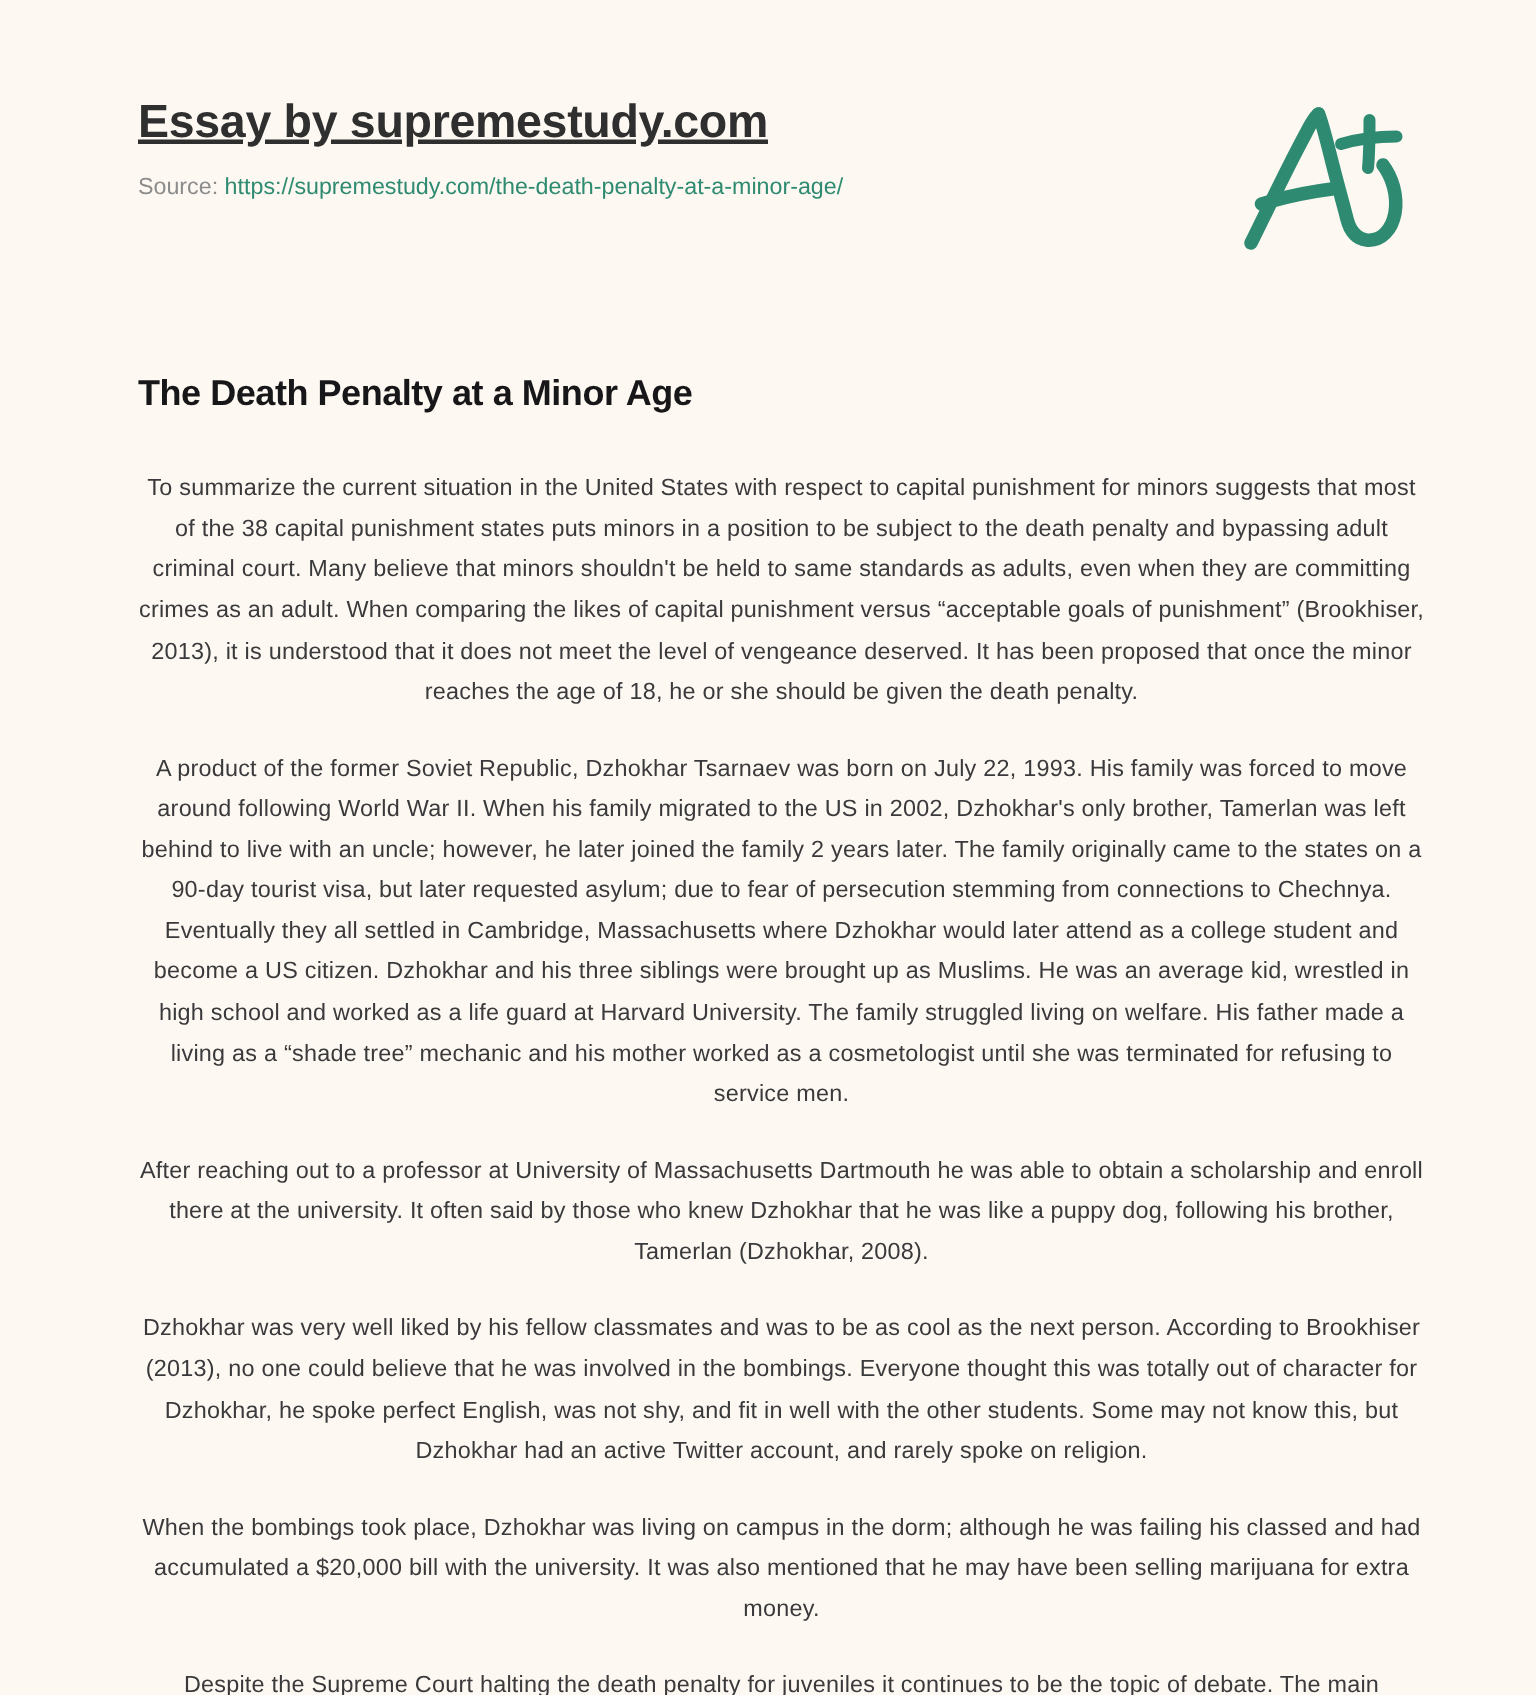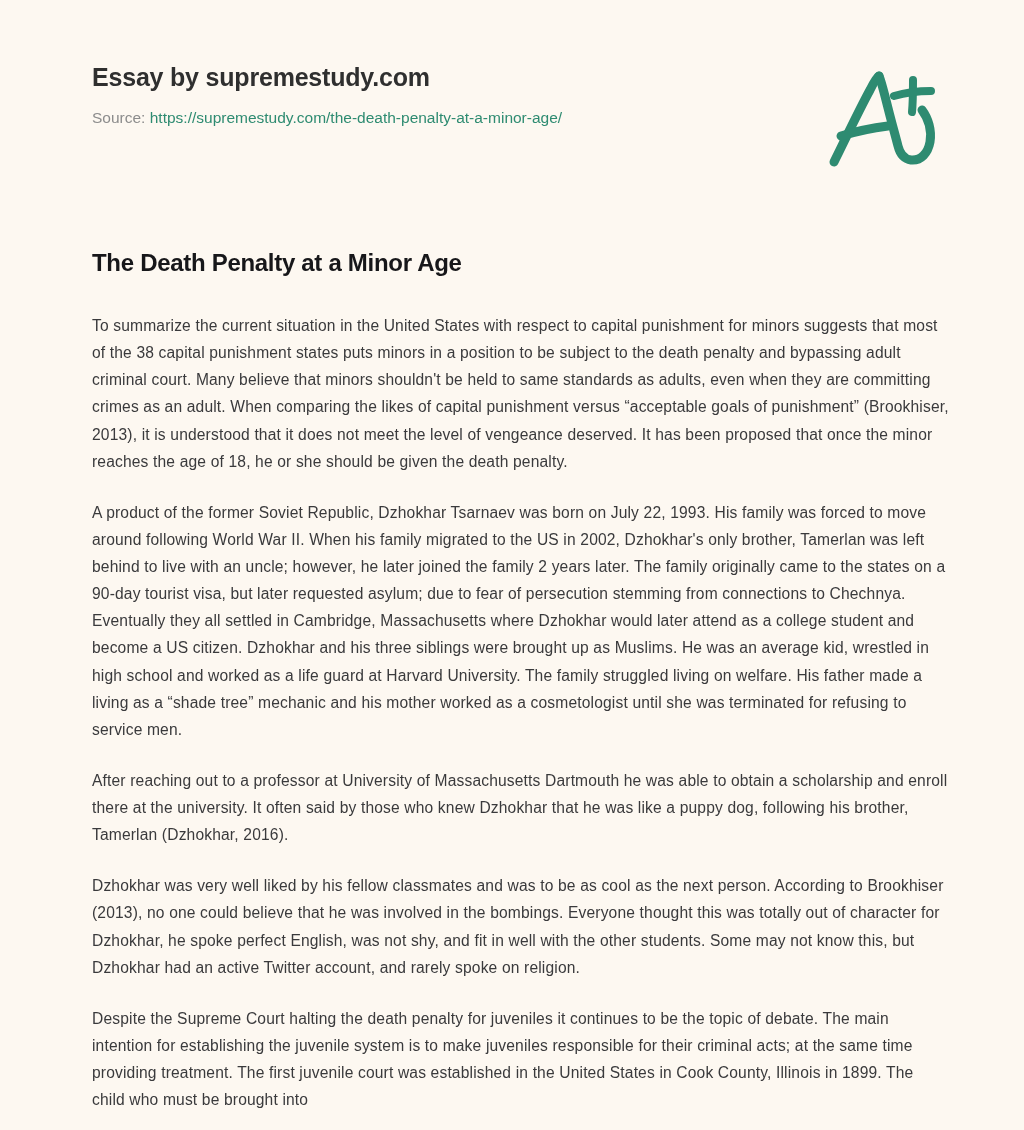--- a/index.html
+++ b/index.html
@@ -22,26 +22,27 @@
   }
 
   
   .header {
     position: absolute;
     left: 92px;
     top: 62px;
     width: 840px;
   }
   .brand-line {
-    font-size: 25px;
+    font-size: 31px;
     font-weight: bold;
     color: #2f2f2f;
     letter-spacing: -0.2px;
     line-height: 1.2;
     white-space: nowrap;
+    text-decoration: underline;
   }
   .source-line {
     margin-top: 16px;
     font-size: 15.5px;
     line-height: 1.3;
     white-space: nowrap;
   }
   .source-label {
     color: #8c8c8c;
   }
@@ -78,21 +79,21 @@
     color: #17171a;
     letter-spacing: -0.3px;
     line-height: 1.25;
     margin: 0 0 34px 0;
   }
   .article-body p {
     margin: 0 0 24px 0;
     font-size: 15.6px;
     line-height: 1.74;
     color: #3a3a3c;
-    text-align: left;
+    text-align: center;
     letter-spacing: 0.01em;
   }
   .article-body p:last-child {
     margin-bottom: 0;
   }
 </style>
 </head>
 <body>
 
 <div class="page">
@@ -122,19 +123,20 @@
         <path d="M76 38 C86 35 99 33 113 33" stroke-width="8"></path>
       </g>
     </svg>
   </div>
 
   <div class="article">
     <h1 class="article-title">The Death Penalty at a Minor Age</h1>
     <div class="article-body">
       <p>To summarize the current situation in the United States with respect to capital punishment for minors suggests that most of the 38 capital punishment states puts minors in a position to be subject to the death penalty and bypassing adult criminal court. Many believe that minors shouldn't be held to same standards as adults, even when they are committing crimes as an adult. When comparing the likes of capital punishment versus “acceptable goals of punishment” (Brookhiser, 2013), it is understood that it does not meet the level of vengeance deserved. It has been proposed that once the minor reaches the age of 18, he or she should be given the death penalty.</p>
       <p>A product of the former Soviet Republic, Dzhokhar Tsarnaev was born on July 22, 1993. His family was forced to move around following World War II. When his family migrated to the US in 2002, Dzhokhar's only brother, Tamerlan was left behind to live with an uncle; however, he later joined the family 2 years later. The family originally came to the states on a 90-day tourist visa, but later requested asylum; due to fear of persecution stemming from connections to Chechnya. Eventually they all settled in Cambridge, Massachusetts where Dzhokhar would later attend as a college student and become a US citizen. Dzhokhar and his three siblings were brought up as Muslims. He was an average kid, wrestled in high school and worked as a life guard at Harvard University. The family struggled living on welfare. His father made a living as a “shade tree” mechanic and his mother worked as a cosmetologist until she was terminated for refusing to service men.</p>
-      <p>After reaching out to a professor at University of Massachusetts Dartmouth he was able to obtain a scholarship and enroll there at the university. It often said by those who knew Dzhokhar that he was like a puppy dog, following his brother, Tamerlan (Dzhokhar, 2016).</p>
+      <p>After reaching out to a professor at University of Massachusetts Dartmouth he was able to obtain a scholarship and enroll there at the university. It often said by those who knew Dzhokhar that he was like a puppy dog, following his brother, Tamerlan (Dzhokhar, 2008).</p>
       <p>Dzhokhar was very well liked by his fellow classmates and was to be as cool as the next person. According to Brookhiser (2013), no one could believe that he was involved in the bombings. Everyone thought this was totally out of character for Dzhokhar, he spoke perfect English, was not shy, and fit in well with the other students. Some may not know this, but Dzhokhar had an active Twitter account, and rarely spoke on religion.</p>
+      <p>When the bombings took place, Dzhokhar was living on campus in the dorm; although he was failing his classed and had accumulated a $20,000 bill with the university. It was also mentioned that he may have been selling marijuana for extra money.</p>
       <p>Despite the Supreme Court halting the death penalty for juveniles it continues to be the topic of debate. The main intention for establishing the juvenile system is to make juveniles responsible for their criminal acts; at the same time providing treatment. The first juvenile court was established in the United States in Cook County, Illinois in 1899. The child who must be brought into</p>
     </div>
   </div>
 
 </div>
 
 </body></html>

